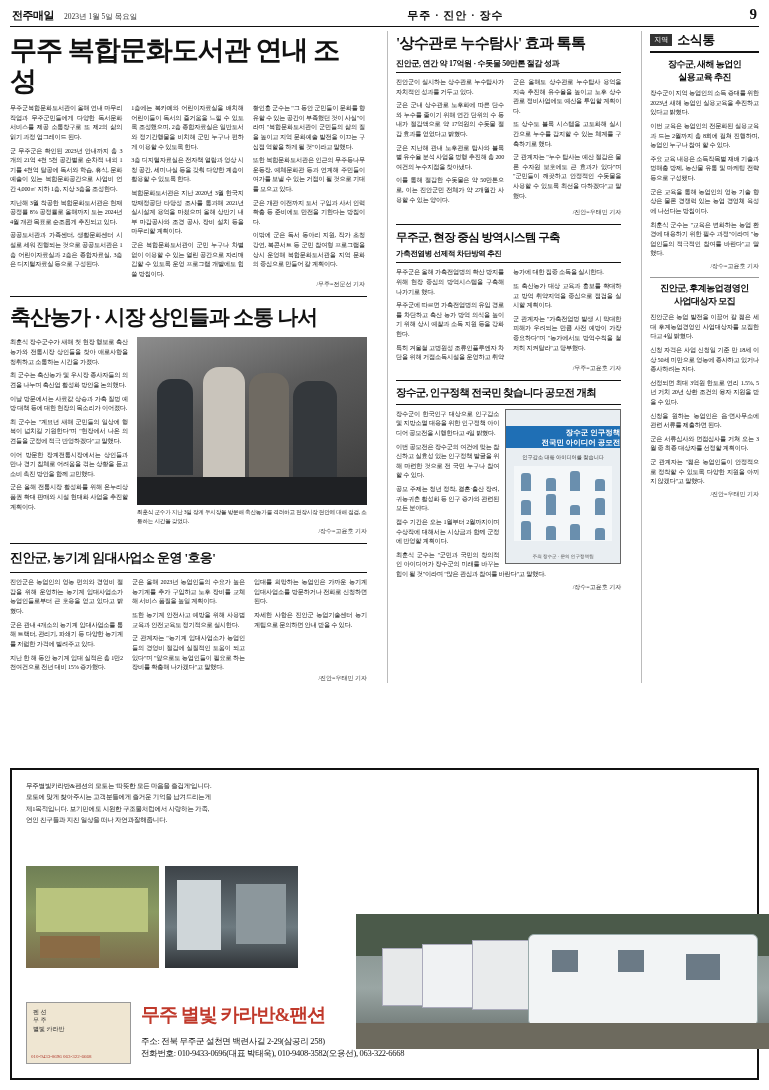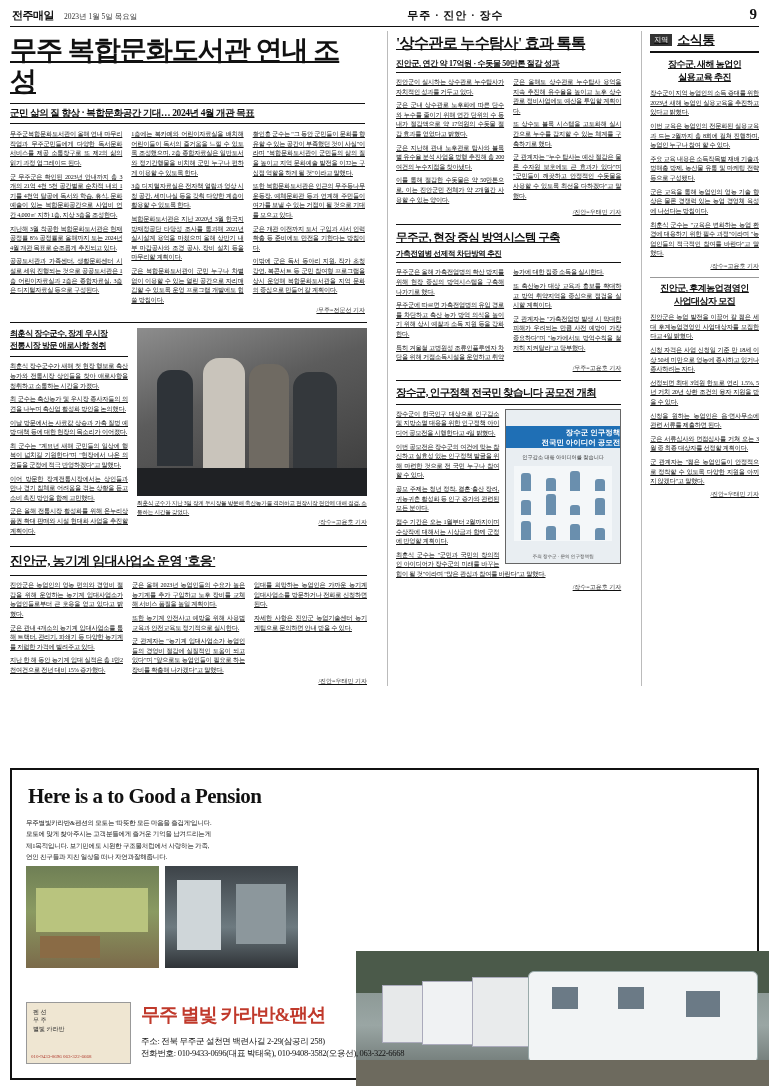--- a/index.html
+++ b/index.html
@@ -21,21 +21,21 @@
     padding: 6px 2px 3px 2px;
     border-bottom: 1.5px solid #111;
   }
   .mast-left { display:flex; align-items:baseline; gap:10px; }
   .mast-title { font-size: 11px; font-weight:700; letter-spacing:-0.5px; }
   .mast-date { font-size: 7.5px; color:#333; }
   .mast-center { font-size: 11px; font-weight:700; letter-spacing:1px;margin-left:24px; }
   .mast-page { font-size: 15px; font-weight:700; }
 
   
-  .content { display:flex; gap:12px; padding-top:4px;text-decoration:underline; }
+  .content { display:flex; gap:12px; padding-top:4px; }
   .col-left { width: 370px; padding-right:8px; }
   .col-mid  { width: 255px; padding:0 8px; border-left:1px solid #bbb; }
   .col-right{ width: 124px; padding-left:8px; border-left:1px solid #bbb; }
 
   .headline-main {
     font-size: 27px; font-weight: 700; letter-spacing:-1px;
     line-height:1.15; margin: 4px 0 6px 0;
   }
   .subhead-main {
     font-size: 9.5px; font-weight:700; letter-spacing:-0.4px;
@@ -119,21 +119,20 @@
     <div class="mast-center">무주 · 진안 · 장수</div>
     <div class="mast-page">9</div>
   </div>
 
   <div class="content">
 
     <div class="col-left">
       <div style="display:flex; gap:8px; align-items:flex-start;">
         <div style="width:355px;">
           <div class="headline-main">무주 복합문화도서관 연내 조성</div>
-          <div class="subhead-main">군민 삶의 질 향상 · 복합문화공간 기대… 2024년 4월 개관 목표</div>
           <div class="body-cols">
             <p style="margin:0 0 4px">무주군복합문화도서관이 올해 연내 마무리작업과 무주군민들에게 다양한 독서문화 서비스를 제공 소통창구로 또 제2의 삶의 읽기 과정 업그레이드 된다.</p>
             <p style="margin:0 0 4px">군 무주군은 확인된 2023년 안내까지 총 3개의 21억 4천 5천 공간별로 순차적 내외 1기를 4천억 달공에 독서와 학습, 휴식, 문화예술이 있는 복합문화공간으로 사업비 연간 4,000㎡ 지하 1층, 지상 3층을 조성한다.</p>
             <p style="margin:0 0 4px">지난해 3월 착공한 복합문화도서관은 현재 공정률 8% 공정률로 올해까지 도는 2024년 4월 개관 목표로 순조롭게 추진되고 있다.</p>
             <p style="margin:0 0 4px">공공도서관과 가족센터, 생활문화센터 시설로 세워 진행되는 것으로 공공도서관은 1층 어린이자료실과 2층은 종합자료실, 3층은 디지털자료실 등으로 구성된다.</p>
             <p style="margin:0 0 4px">1층에는 북카페와 어린이자료실을 배치해 어린이들이 독서의 즐거움을 느낄 수 있도록 조성했으며, 2층 종합자료실은 일반도서와 정기간행물을 비치해 군민 누구나 편하게 이용할 수 있도록 한다.</p>
             <p style="margin:0 0 4px">3층 디지털자료실은 전자책 열람과 영상 시청 공간, 세미나실 등을 갖춰 다양한 계층이 활용할 수 있도록 한다.</p>
             <p style="margin:0 0 4px">복합문화도서관은 지난 2020년 3월 한국지방재정공단 타당성 조사를 통과해 2021년 실시설계 용역을 마쳤으며 올해 상반기 내부 마감공사와 조경 공사, 장비 설치 등을 마무리할 계획이다.</p>
             <p style="margin:0 0 4px">군은 복합문화도서관이 군민 누구나 차별 없이 이용할 수 있는 열린 공간으로 자리매김할 수 있도록 운영 프로그램 개발에도 힘쓸 방침이다.</p>
             <p style="margin:0 0 4px">황인홍 군수는 "그 동안 군민들이 문화를 향유할 수 있는 공간이 부족했던 것이 사실"이라며 "복합문화도서관이 군민들의 삶의 질을 높이고 지역 문화예술 발전을 이끄는 구심점 역할을 하게 될 것"이라고 말했다.</p>
@@ -141,24 +140,23 @@
             <p style="margin:0 0 4px">군은 개관 이전까지 도서 구입과 사서 인력 확충 등 준비에도 만전을 기한다는 방침이다.</p>
             <p style="margin:0 0 4px">이밖에 군은 독서 동아리 지원, 작가 초청 강연, 북콘서트 등 군민 참여형 프로그램을 상시 운영해 복합문화도서관을 지역 문화의 중심으로 만들어 갈 계획이다.</p>
             <p style="margin:0 0 4px"></p>
           </div>
           <div class="byline">/무주=전문선 기자</div>
         </div>
       </div>
 
       <div class="rule"></div>
 
+      <div class="headline-big2">축산농가 · 시장 상인들과 소통 나서</div>
       <div style="display:flex; gap:9px;">
         <div style="width:118px;">
-          <div style="font-size:8px; font-weight:700; letter-spacing:-0.4px; line-height:1.5; white-space:pre-line; border-bottom:1px solid #111; padding-bottom:4px; margin-bottom:4px;">최훈식 장수군수, 장계 우시장
-전통시장 방문 애로사항 청취</div>
           <div class="body-1col">
             <p style="margin:0 0 4px">최훈식 장수군수가 새해 첫 현장 행보로 축산농가와 전통시장 상인들을 찾아 애로사항을 청취하고 소통하는 시간을 가졌다.</p>
             <p style="margin:0 0 4px">최 군수는 축산농가 및 우시장 종사자들의 의견을 나누며 축산업 활성화 방안을 논의했다.</p>
             <p style="margin:0 0 4px">이날 방문에서는 사료값 상승과 가축 질병 예방 대책 등에 대한 현장의 목소리가 이어졌다.</p>
             <p style="margin:0 0 4px">최 군수는 "계묘년 새해 군민들의 일상에 행복이 넘치길 기원한다"며 "현장에서 나온 의견들을 군정에 적극 반영하겠다"고 말했다.</p>
             <p style="margin:0 0 4px">이어 방문한 장계전통시장에서는 상인들과 만나 경기 침체로 어려움을 겪는 상황을 듣고 소비 촉진 방안을 함께 고민했다.</p>
             <p style="margin:0 0 4px">군은 올해 전통시장 활성화를 위해 온누리상품권 확대 판매와 시설 현대화 사업을 추진할 계획이다.</p>
           </div>
         </div>
         <div style="width:230px;">
@@ -288,21 +286,20 @@
         <p style="margin:0 0 4px">선정되면 최대 3억원 한도로 연리 1.5%, 5년 거치 20년 상환 조건의 융자 지원을 받을 수 있다.</p>
         <p style="margin:0 0 4px">신청을 원하는 농업인은 읍·면사무소에 관련 서류를 제출하면 된다.</p>
         <p style="margin:0 0 4px">군은 서류심사와 면접심사를 거쳐 오는 3월 중 최종 대상자를 선정할 계획이다.</p>
         <p style="margin:0 0 4px">군 관계자는 "젊은 농업인들이 안정적으로 정착할 수 있도록 다양한 지원을 아끼지 않겠다"고 말했다.</p>
       </div>
       <div class="byline">/진안=우태민 기자</div>
     </div>
   </div>
 
   <div class="ad">
-    <div class="ad-title">Here is a to Good a Pension</div>
     <div class="ad-copy" style="white-space:pre-line;">무주별빛카라반&amp;펜션의 모토는 '따뜻한 모든 마음을 즐겁게'입니다.
 모토에 맞게 찾아주시는 고객분들에게 즐거운 기억을 남겨드리는게
 제1목적입니다. 보기민에도 시원한 구조물처럼에서 사랑하는 가족,
 연인 친구들과 지친 일상을 떠나 자연과잘해줍니다.</div>
 
     <div class="ad-photos">
       <div class="ad-p1" style="background:linear-gradient(180deg,#6f7f55 0%,#8a9a62 45%,#7b6a4a 100%);position:relative;">
         <div style="position:absolute;left:10px;top:22px;width:112px;height:44px;background:#b9c47e;"></div>
         <div style="position:absolute;left:14px;bottom:10px;width:60px;height:22px;background:#8a6b45;"></div>
       </div>

